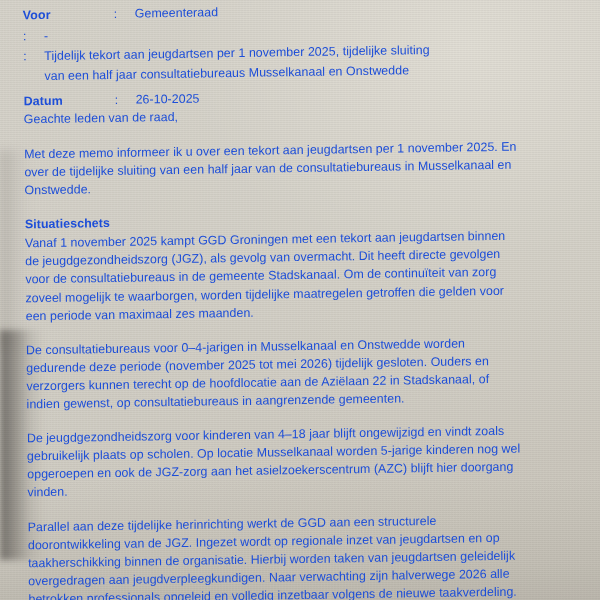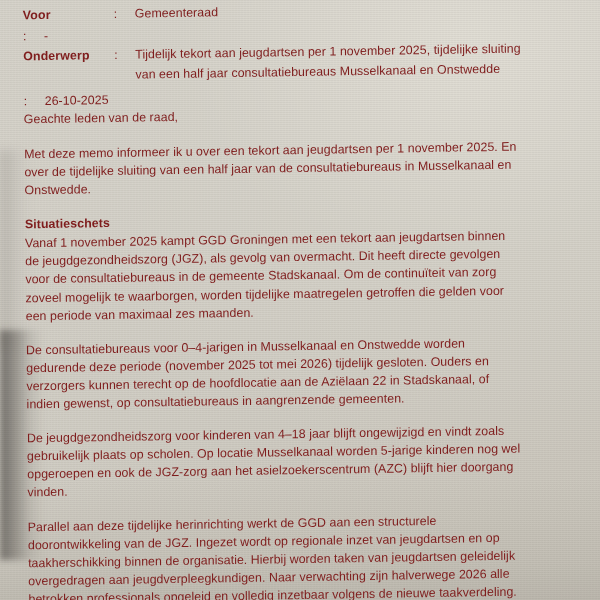--- a/index.html
+++ b/index.html
@@ -10,21 +10,21 @@
   }
 
   
   .page {
     position: relative;
     width: 600px;
     height: 600px;
     overflow: hidden;
     background: #d5d2ca;
     font-family: "Liberation Sans", "DejaVu Sans", sans-serif;
-    color: #7f1d1d;
+    color: #1d4ed8;
     -webkit-font-smoothing: antialiased;
   }
 
   
   .paper-base {
     position: absolute;
     inset: 0;
     background:
       radial-gradient(125% 95% at 78% 8%,
         rgba(226, 223, 214, 0.95) 0%,
@@ -206,26 +206,26 @@
         <span class="meta-colon">:</span>
         <span class="meta-value">Gemeenteraad</span>
       </div>
 
       <div class="meta-row">
         <span class="meta-colon">:</span>
         <span class="meta-value">-</span>
       </div>
 
       <div class="meta-row">
-        <span class="meta-label">Onderwerp</span>
         <span class="meta-colon">:</span>
         <span class="meta-value">Tijdelijk tekort aan jeugdartsen per 1 november 2025, tijdelijke sluiting van een half jaar consultatiebureaus Musselkanaal en Onstwedde</span>
       </div>
 
       <div class="meta-row datum">
+        <span class="meta-label">Datum</span>
         <span class="meta-colon">:</span>
         <span class="meta-value">26-10-2025</span>
       </div>
 
     </div>
 
     <div class="body">
 
       <p class="salutation">Geachte leden van de raad,</p>
 

